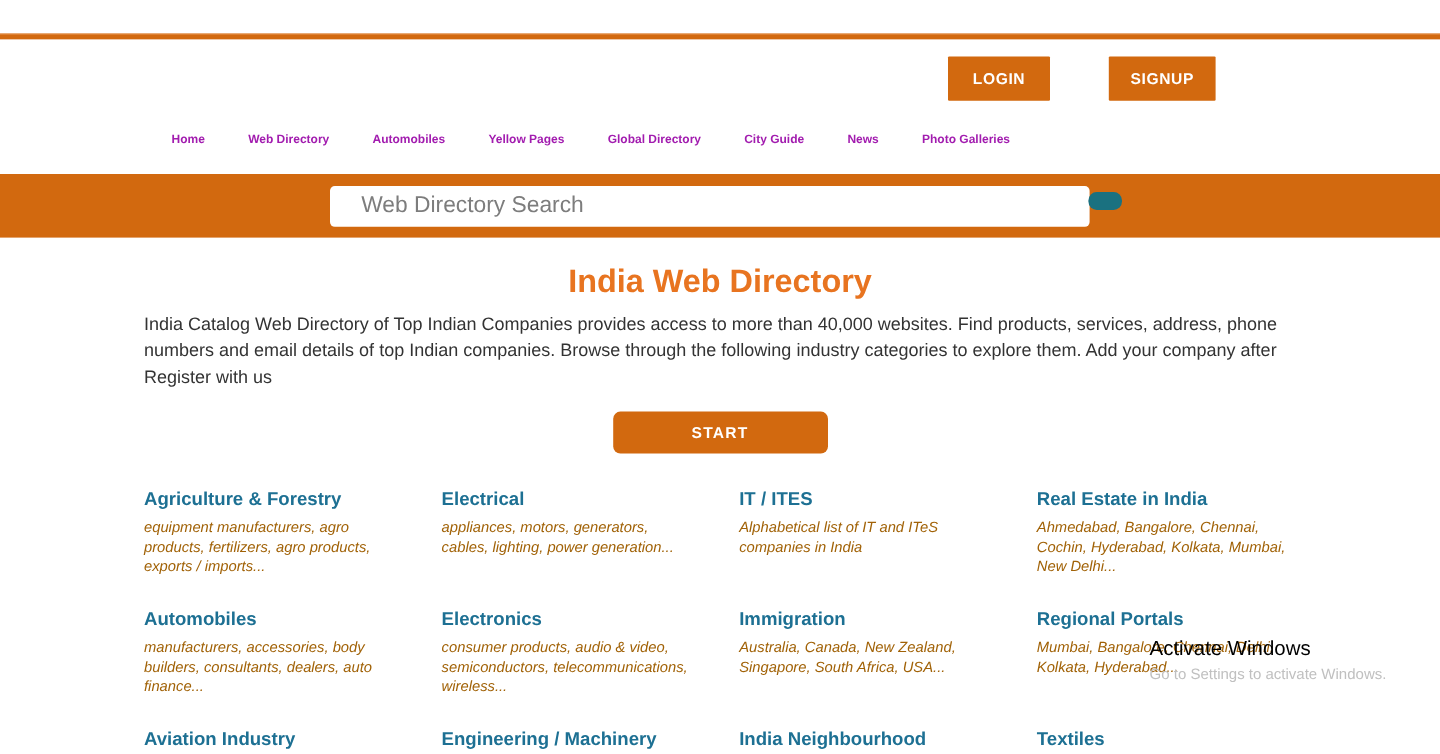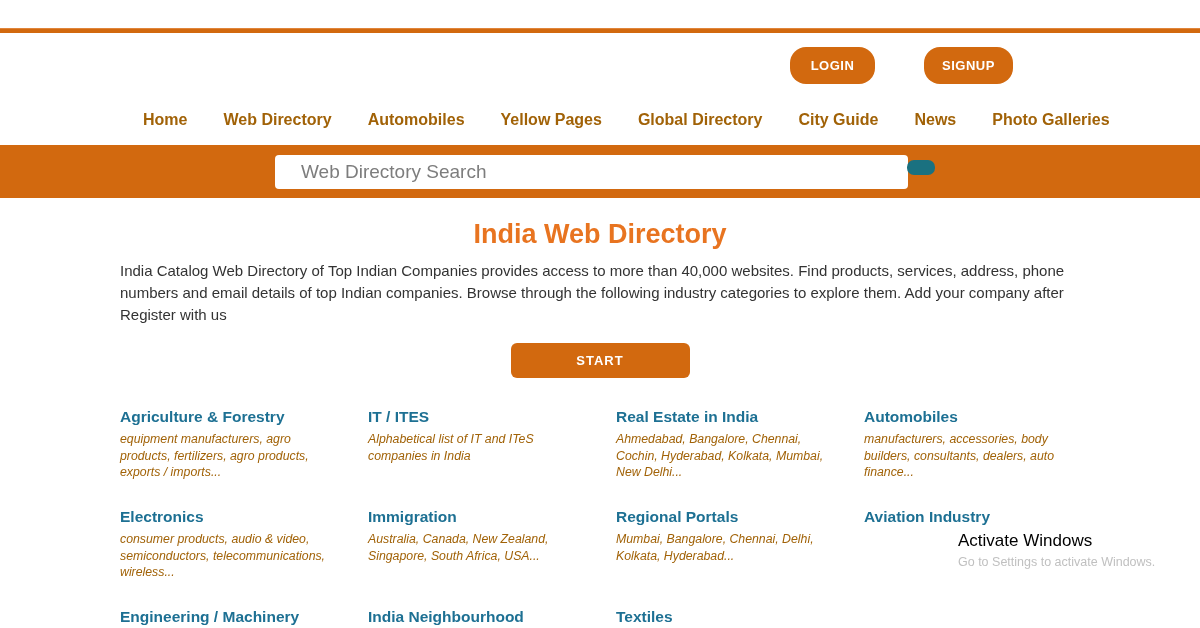--- a/index.html
+++ b/index.html
@@ -15,27 +15,27 @@
   .header { position: relative; height: 112px; background: #fff; }
   .logo { position: absolute; left: 100px; top: 9px; width: 200px; height: 64px; cursor: pointer; }
   .logo-svg { position: absolute; left: 0; top: 0; }
   .logo-text { position: absolute; left: 8px; top: 12px; white-space: nowrap; }
   .logo-i { font-family: "Liberation Serif", serif; font-style: italic; font-weight: bold;
     font-size: 36px; color: #cc2a1e; }
   .logo-rest { font-size: 29px; font-weight: bold; color: #262626; letter-spacing: 0.5px; }
   .logo-com { position: absolute; left: 103px; top: 44px; font-size: 17px; font-weight: bold; color: #8f8f8f; }
 
   .auth-btn { position: absolute; top: 14px; height: 37px; background: #d2690f; color: #fff;
-    border: none; border-radius: 16px; font-size: 13px; font-weight: bold; letter-spacing: 0.5px;
+    border: none; border-radius: 1px; font-size: 13px; font-weight: bold; letter-spacing: 0.5px;
     font-family: "Liberation Sans", sans-serif; cursor: pointer; }
   .login-btn { left: 790px; width: 85px; }
   .signup-btn { left: 924px; width: 89px; }
 
   .nav { position: absolute; left: 143px; top: 78px; display: flex; gap: 36px; }
-  .nav-item { font-size: 16px; font-weight: bold; color: #a16207; cursor: pointer; white-space: nowrap; }
+  .nav-item { font-size: 10px; font-weight: bold; color: #a21caf; cursor: pointer; white-space: nowrap; }
 
   
   .search-band { position: relative; height: 53px; background: #d2690f; }
   .search-input { position: absolute; left: 275px; top: 10px; width: 633px; height: 34px;
     border: none; border-radius: 4px; padding: 0 26px; font-size: 19px; color: #444;
     font-family: "Liberation Sans", sans-serif; outline: none; }
   .search-input::placeholder { color: #7d7d7d; }
   .search-go { position: absolute; left: 907px; top: 15px; width: 28px; height: 15px;
     background: #1a7180; border: none; border-radius: 7px; cursor: pointer; }
 
@@ -95,20 +95,24 @@
   <div class="start-wrap">
     <button class="start-btn">START</button>
   </div>
 
   <div class="cat-grid">
     <div class="cat">
       <div class="cat-title">Agriculture &amp; Forestry</div>
       <div class="cat-desc">equipment manufacturers, agro products, fertilizers, agro products, exports / imports...</div>
     </div>
     <div class="cat">
+      <div class="cat-title">Electrical</div>
+      <div class="cat-desc">appliances, motors, generators, cables, lighting, power generation...</div>
+    </div>
+    <div class="cat">
       <div class="cat-title">IT / ITES</div>
       <div class="cat-desc">Alphabetical list of IT and ITeS companies in India</div>
     </div>
     <div class="cat">
       <div class="cat-title">Real Estate in India</div>
       <div class="cat-desc">Ahmedabad, Bangalore, Chennai, Cochin, Hyderabad, Kolkata, Mumbai, New Delhi...</div>
     </div>
     <div class="cat">
       <div class="cat-title">Automobiles</div>
       <div class="cat-desc">manufacturers, accessories, body builders, consultants, dealers, auto finance...</div>

